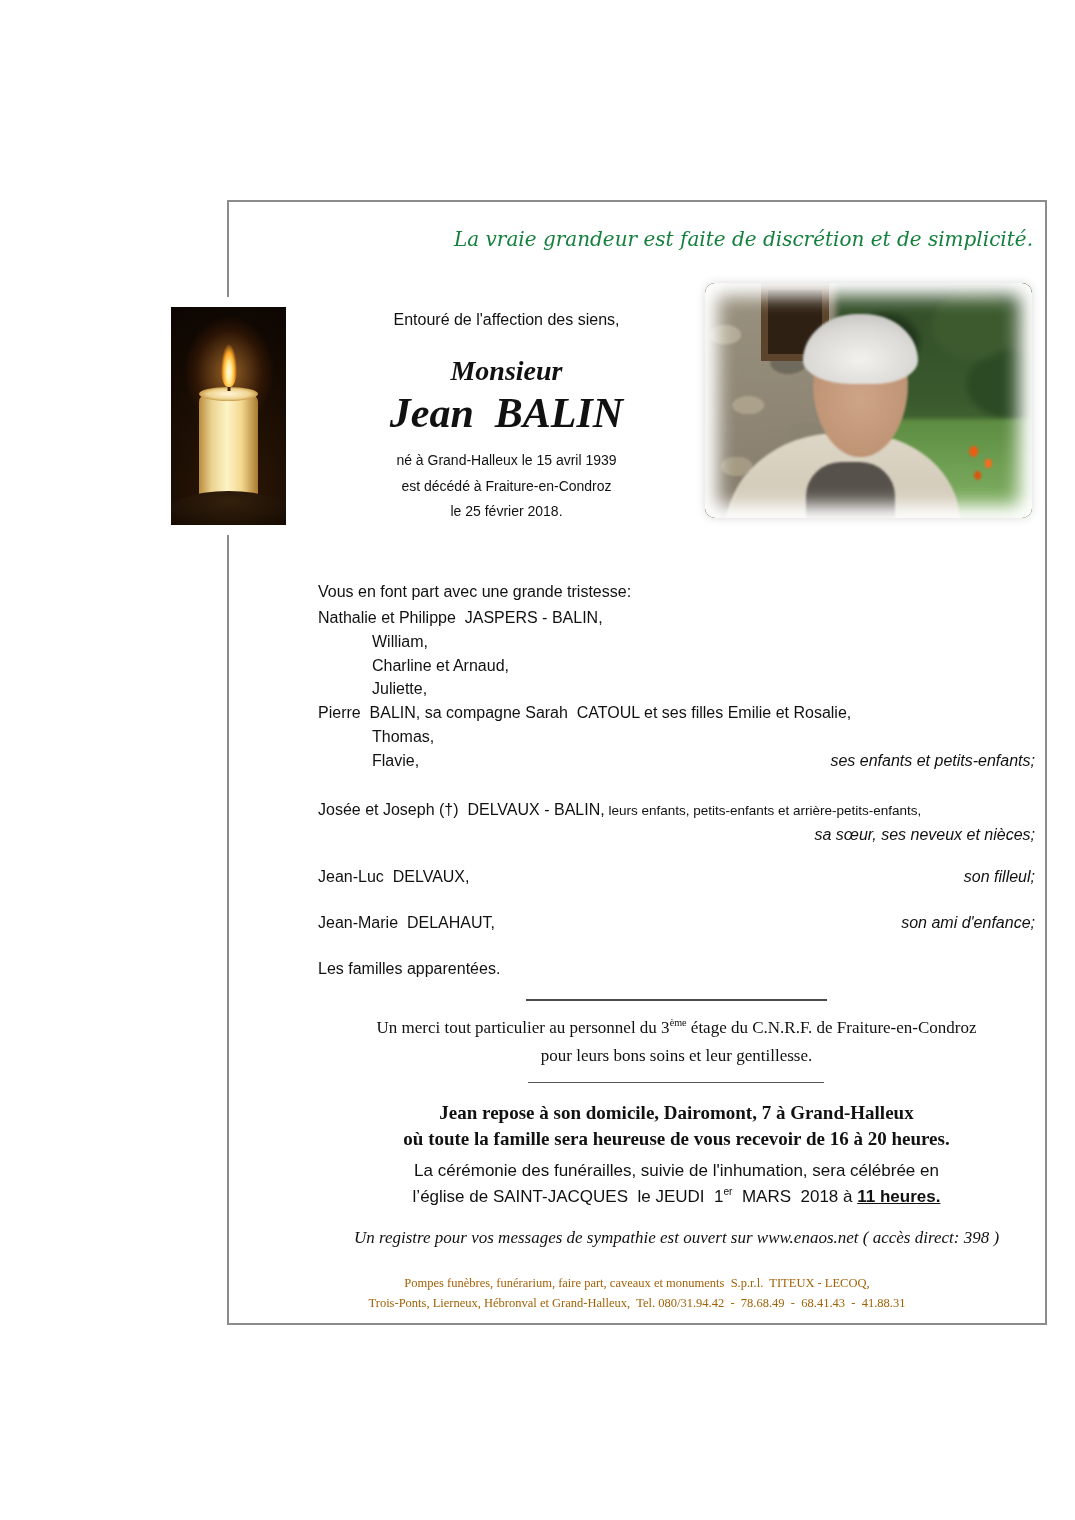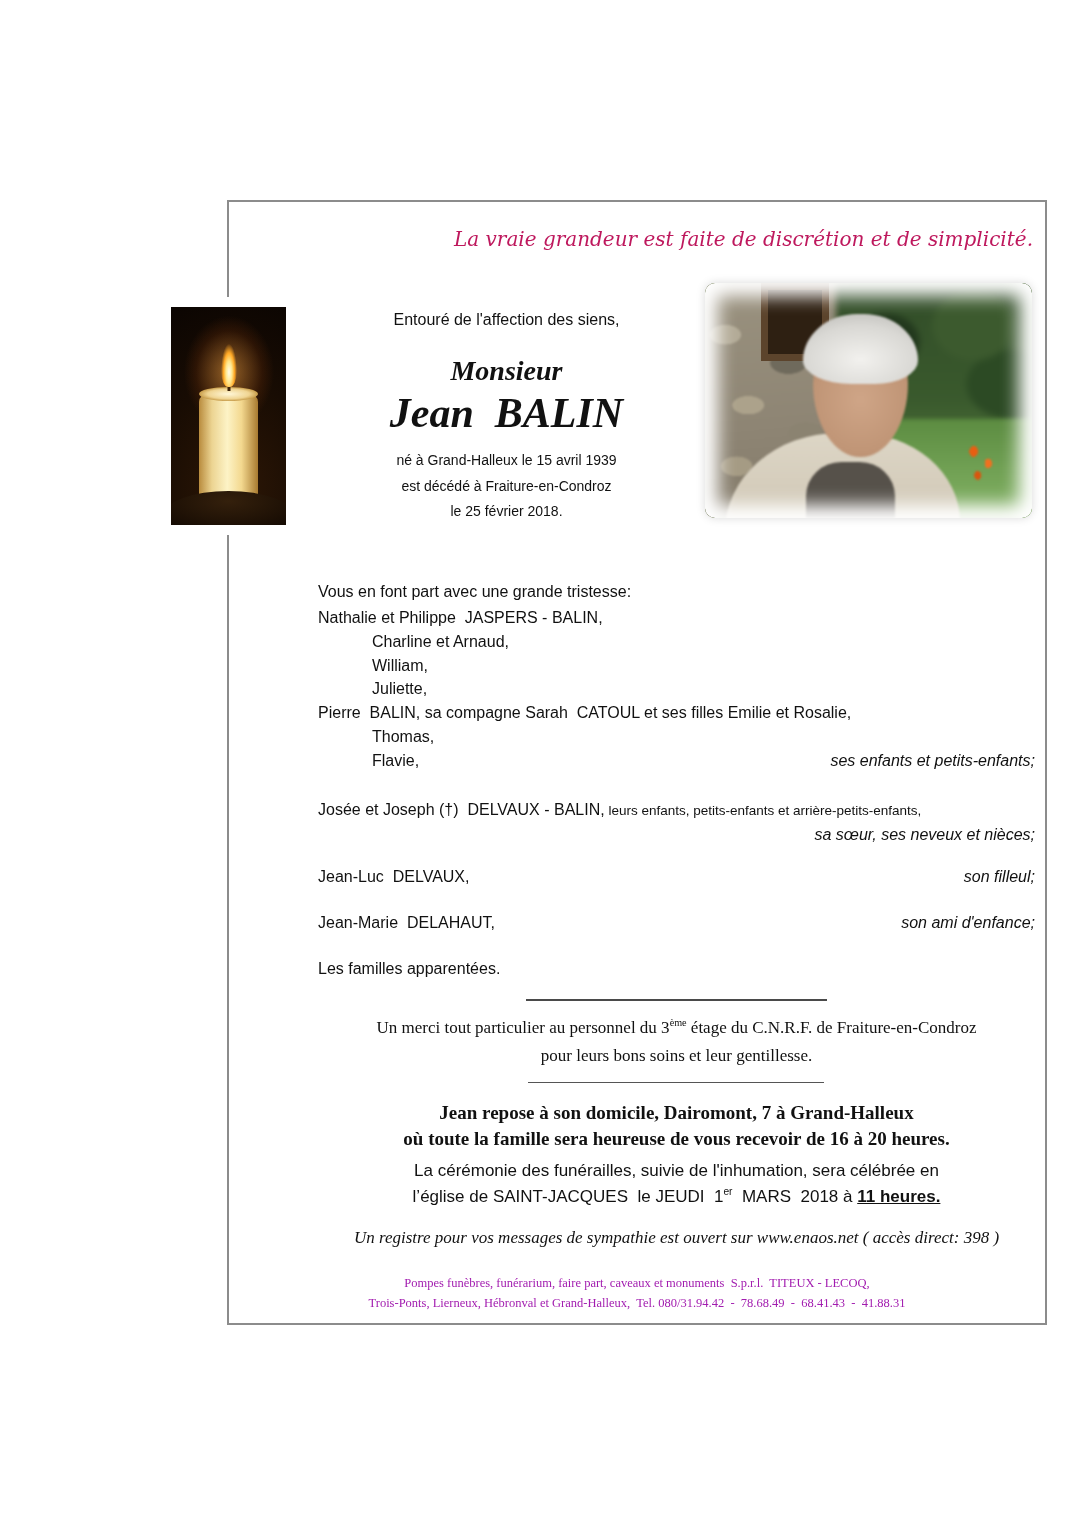--- a/index.html
+++ b/index.html
@@ -66,21 +66,21 @@
     border-radius:48% 44% 0 0/100% 90% 0 0;filter:blur(1px);}
   .pp-shirt{position:absolute;left:31%;bottom:0;width:27%;height:24%;background:#56514a;border-radius:40% 40% 0 0/60% 60% 0 0;filter:blur(.8px);}
   .pp-head{position:absolute;left:33%;top:20%;width:29%;height:54%;background:
       radial-gradient(70% 60% at 50% 55%, #cfa587 0%, #c09576 70%, #a87f63 100%);
     border-radius:46% 54% 50% 50%/42% 42% 58% 58%;filter:blur(1px);}
   .pp-hair{position:absolute;left:30%;top:13%;width:35%;height:30%;background:
       radial-gradient(80% 80% at 50% 65%, #f2f1ee 0%, #d9d8d4 60%, #b9b8b4 100%);
     border-radius:50% 50% 40% 45%/70% 70% 35% 35%;filter:blur(1px);}
   .pp-fade{position:absolute;inset:0;border-radius:10px;box-shadow:inset 0 0 18px 13px #ffffff;}
   
-  .quote{position:absolute;right:42px;top:227px;font-family:"DejaVu Serif",serif;font-style:italic;font-size:20px;color:#be185d;}
+  .quote{position:absolute;right:42px;top:227px;font-family:"DejaVu Serif",serif;font-style:italic;font-size:20px;color:#15803d;}
   .header-col{position:absolute;left:318px;top:310px;width:377px;text-align:center;}
   .intro-line{font-size:16px;line-height:20px;}
   .title-monsieur{font-family:"Liberation Serif",serif;font-style:italic;font-weight:bold;font-size:28px;line-height:34px;margin-top:24px;}
   .deceased-name{font-family:"Liberation Serif",serif;font-style:italic;font-weight:bold;font-size:42px;line-height:46px;margin-top:2px;}
   .vitals{font-size:14px;line-height:25.5px;margin-top:12px;}
   .tristesse{position:absolute;left:318px;top:560px;font-size:16px;margin-top:23px;}
   .names{position:absolute;left:318px;top:606px;width:717px;font-size:16px;line-height:23.8px;}
   .name-row{display:flex;justify-content:space-between;}
   .indent{padding-left:54px;}
   .attr{font-style:italic;text-align:right;}
@@ -94,21 +94,21 @@
   .thanks{position:absolute;left:318px;top:1014px;width:717px;text-align:center;
     font-family:"Liberation Serif",serif;font-size:17px;line-height:28px;}
   .repose{position:absolute;left:318px;top:1100px;width:717px;text-align:center;
     font-family:"Liberation Serif",serif;font-weight:bold;font-size:19px;line-height:26px;}
   .ceremony{position:absolute;left:318px;top:1158px;width:717px;text-align:center;font-size:17px;line-height:25.5px;}
   .time-strong{font-weight:bold;text-decoration:underline;}
   sup{font-size:.6em;line-height:0;vertical-align:super;}
   .registre{position:absolute;left:318px;top:1228px;width:717px;text-align:center;
     font-family:"Liberation Serif",serif;font-style:italic;font-size:17px;}
   .footer{position:absolute;left:229px;top:1274px;width:816px;text-align:center;
-    font-family:"Liberation Serif",serif;font-size:12.5px;line-height:19.5px;color:#a21caf;}
+    font-family:"Liberation Serif",serif;font-size:12.5px;line-height:19.5px;color:#a16207;}
 </style>
 </head>
 <body>
 
 <div class="page">
 
   <div class="frame"></div>
 
   <div class="candle-matte">
     <div class="candle-photo">
@@ -143,22 +143,22 @@
       <div data-bind="header.birth">né à Grand-Halleux le 15 avril 1939</div>
       <div data-bind="header.death_place">est décédé à Fraiture-en-Condroz</div>
       <div data-bind="header.death_date">le 25 février 2018.</div>
     </div>
   </div>
 
   <div class="tristesse" data-bind="family.intro">Vous en font part avec une grande tristesse:</div>
 
   <div class="names">
     <div data-bind="family.children.0">Nathalie et Philippe  JASPERS - BALIN,</div>
+    <div class="indent" data-bind="family.children.1">William,</div>
     <div class="indent" data-bind="family.children.2">Charline et Arnaud,</div>
-    <div class="indent" data-bind="family.children.1">William,</div>
     <div class="indent" data-bind="family.children.3">Juliette,</div>
     <div data-bind="family.children.4">Pierre  BALIN, sa compagne Sarah  CATOUL et ses filles Emilie et Rosalie,</div>
     <div class="indent" data-bind="family.children.5">Thomas,</div>
     <div class="name-row">
       <span class="indent" data-bind="family.children.6">Flavie,</span>
       <span class="attr" data-bind="family.children_attribution">ses enfants et petits-enfants;</span>
     </div>
   </div>
 
   <div class="josee">

